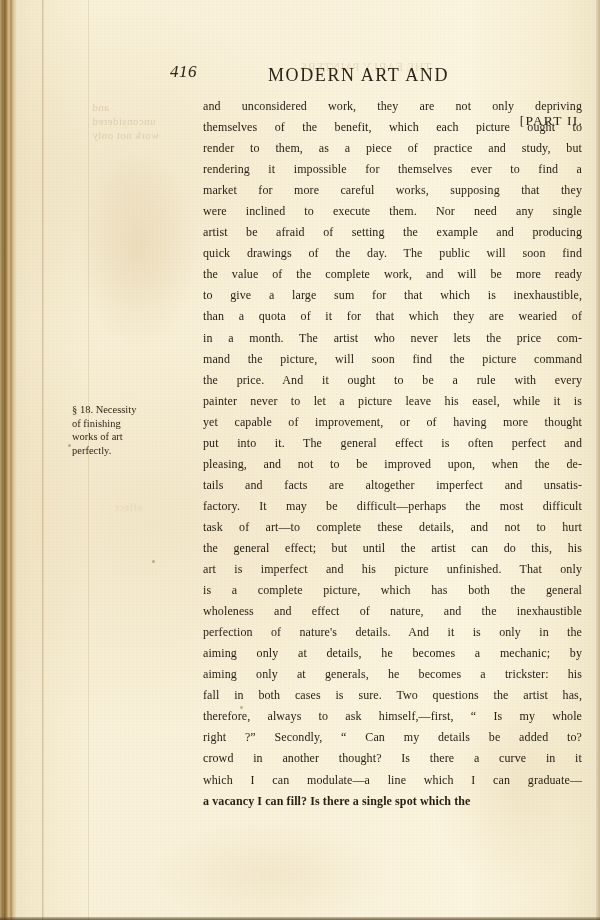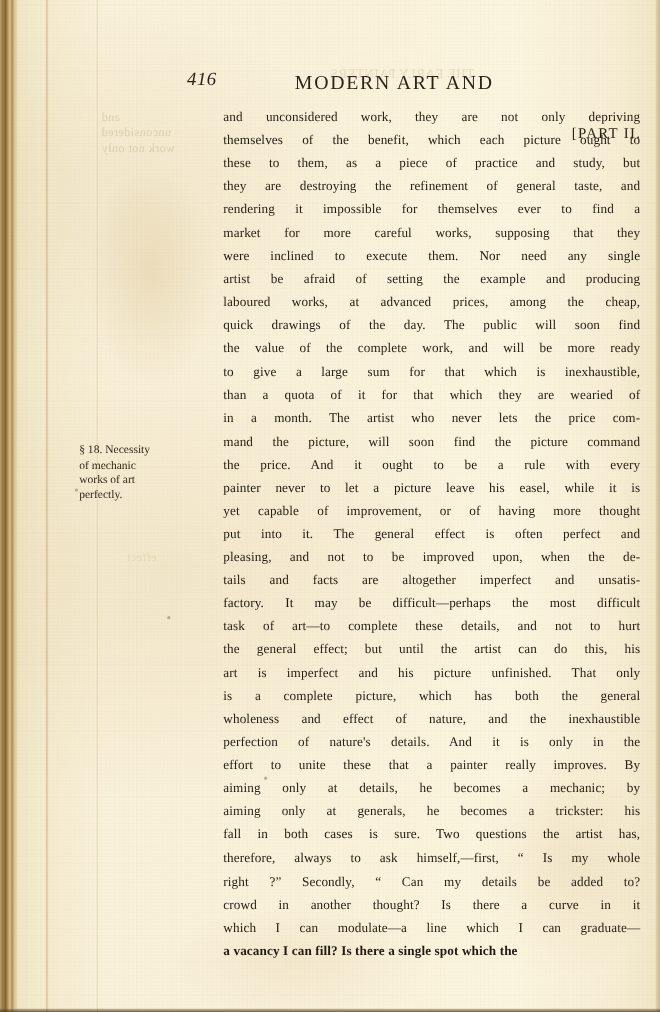--- a/index.html
+++ b/index.html
@@ -202,54 +202,48 @@
   <div class="crease2"></div>
 
   <div class="runhead">
     <span class="folio">416</span>
     <span class="runhead-title">MODERN ART AND</span>
     <span class="runhead-part">[PART II.</span>
   </div>
 
   <div class="sidenote">
     <div>§ 18. Necessity</div>
-    <div>of mechanic</div>
+    <div>of finishing</div>
     <div>works of art</div>
     <div>perfectly.</div>
   </div>
 
   <div class="textblock" id="textblock">
       <div class="line">
         <span>and unconsidered work, they are not only depriving</span>
       </div>
       <div class="line">
         <span>themselves of the benefit, which each picture ought to</span>
       </div>
       <div class="line">
-        <span>these to them, as a piece of practice and study, but</span>
-      </div>
-      <div class="line">
-        <span>they are destroying the refinement of general taste, and</span>
+        <span>render to them, as a piece of practice and study, but</span>
       </div>
       <div class="line">
         <span>rendering it impossible for themselves ever to find a</span>
       </div>
       <div class="line">
         <span>market for more careful works, supposing that they</span>
       </div>
       <div class="line">
         <span>were inclined to execute them. Nor need any single</span>
       </div>
       <div class="line">
         <span>artist be afraid of setting the example and producing</span>
       </div>
       <div class="line">
-        <span>laboured works, at advanced prices, among the cheap,</span>
-      </div>
-      <div class="line">
         <span>quick drawings of the day. The public will soon find</span>
       </div>
       <div class="line">
         <span>the value of the complete work, and will be more ready</span>
       </div>
       <div class="line">
         <span>to give a large sum for that which is inexhaustible,</span>
       </div>
       <div class="line">
         <span>than a quota of it for that which they are wearied of</span>
@@ -291,23 +285,20 @@
         <span>art is imperfect and his picture unfinished. That only</span>
       </div>
       <div class="line">
         <span>is a complete picture, which has both the general</span>
       </div>
       <div class="line">
         <span>wholeness and effect of nature, and the inexhaustible</span>
       </div>
       <div class="line">
         <span>perfection of nature's details. And it is only in the</span>
-      </div>
-      <div class="line">
-        <span>effort to unite these that a painter really improves. By</span>
       </div>
       <div class="line">
         <span>aiming only at details, he becomes a mechanic; by</span>
       </div>
       <div class="line">
         <span>aiming only at generals, he becomes a trickster: his</span>
       </div>
       <div class="line">
         <span>fall in both cases is sure. Two questions the artist has,</span>
       </div>

